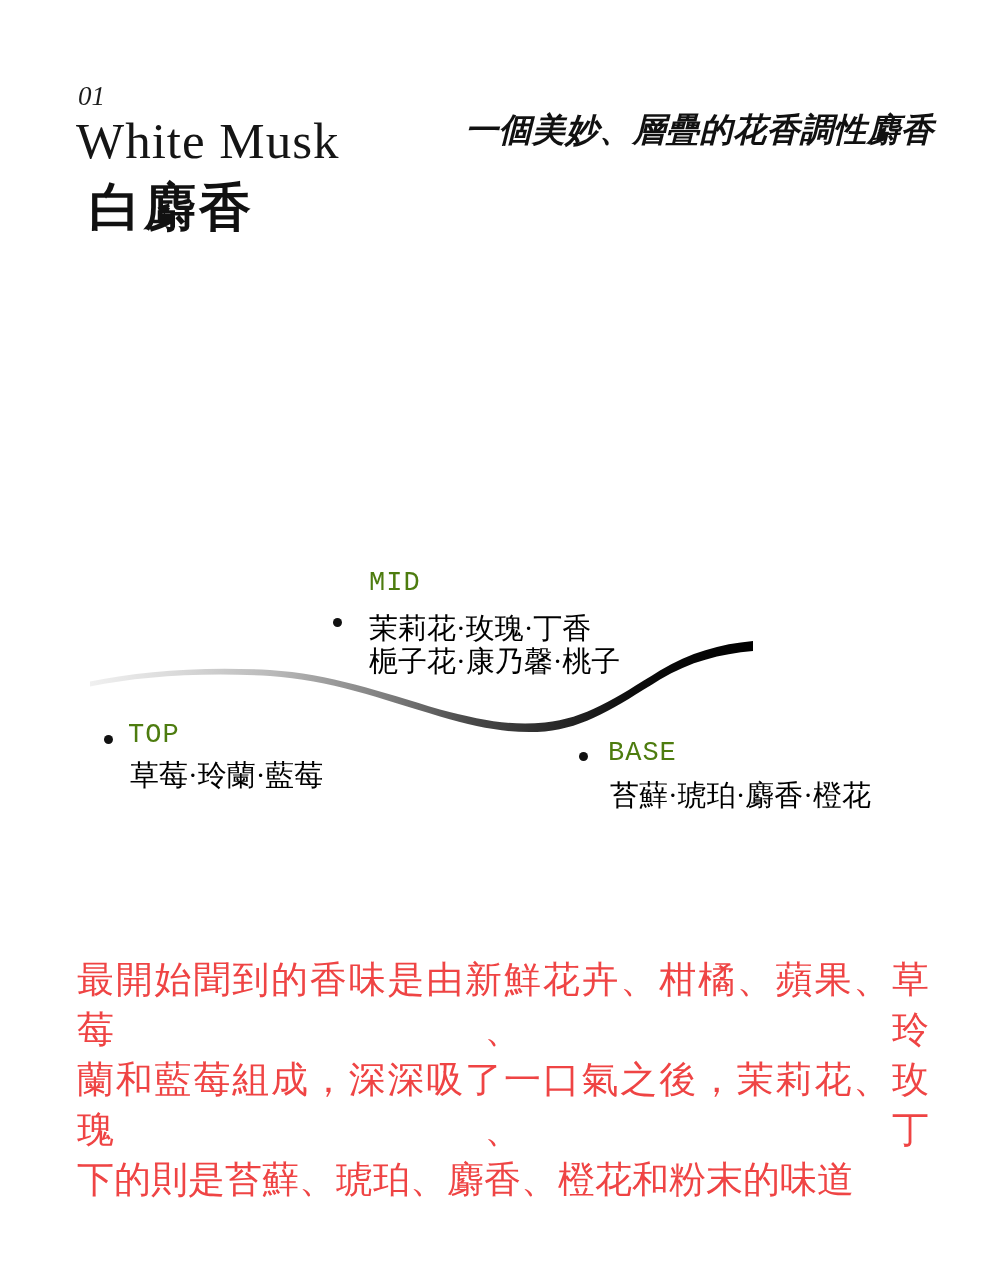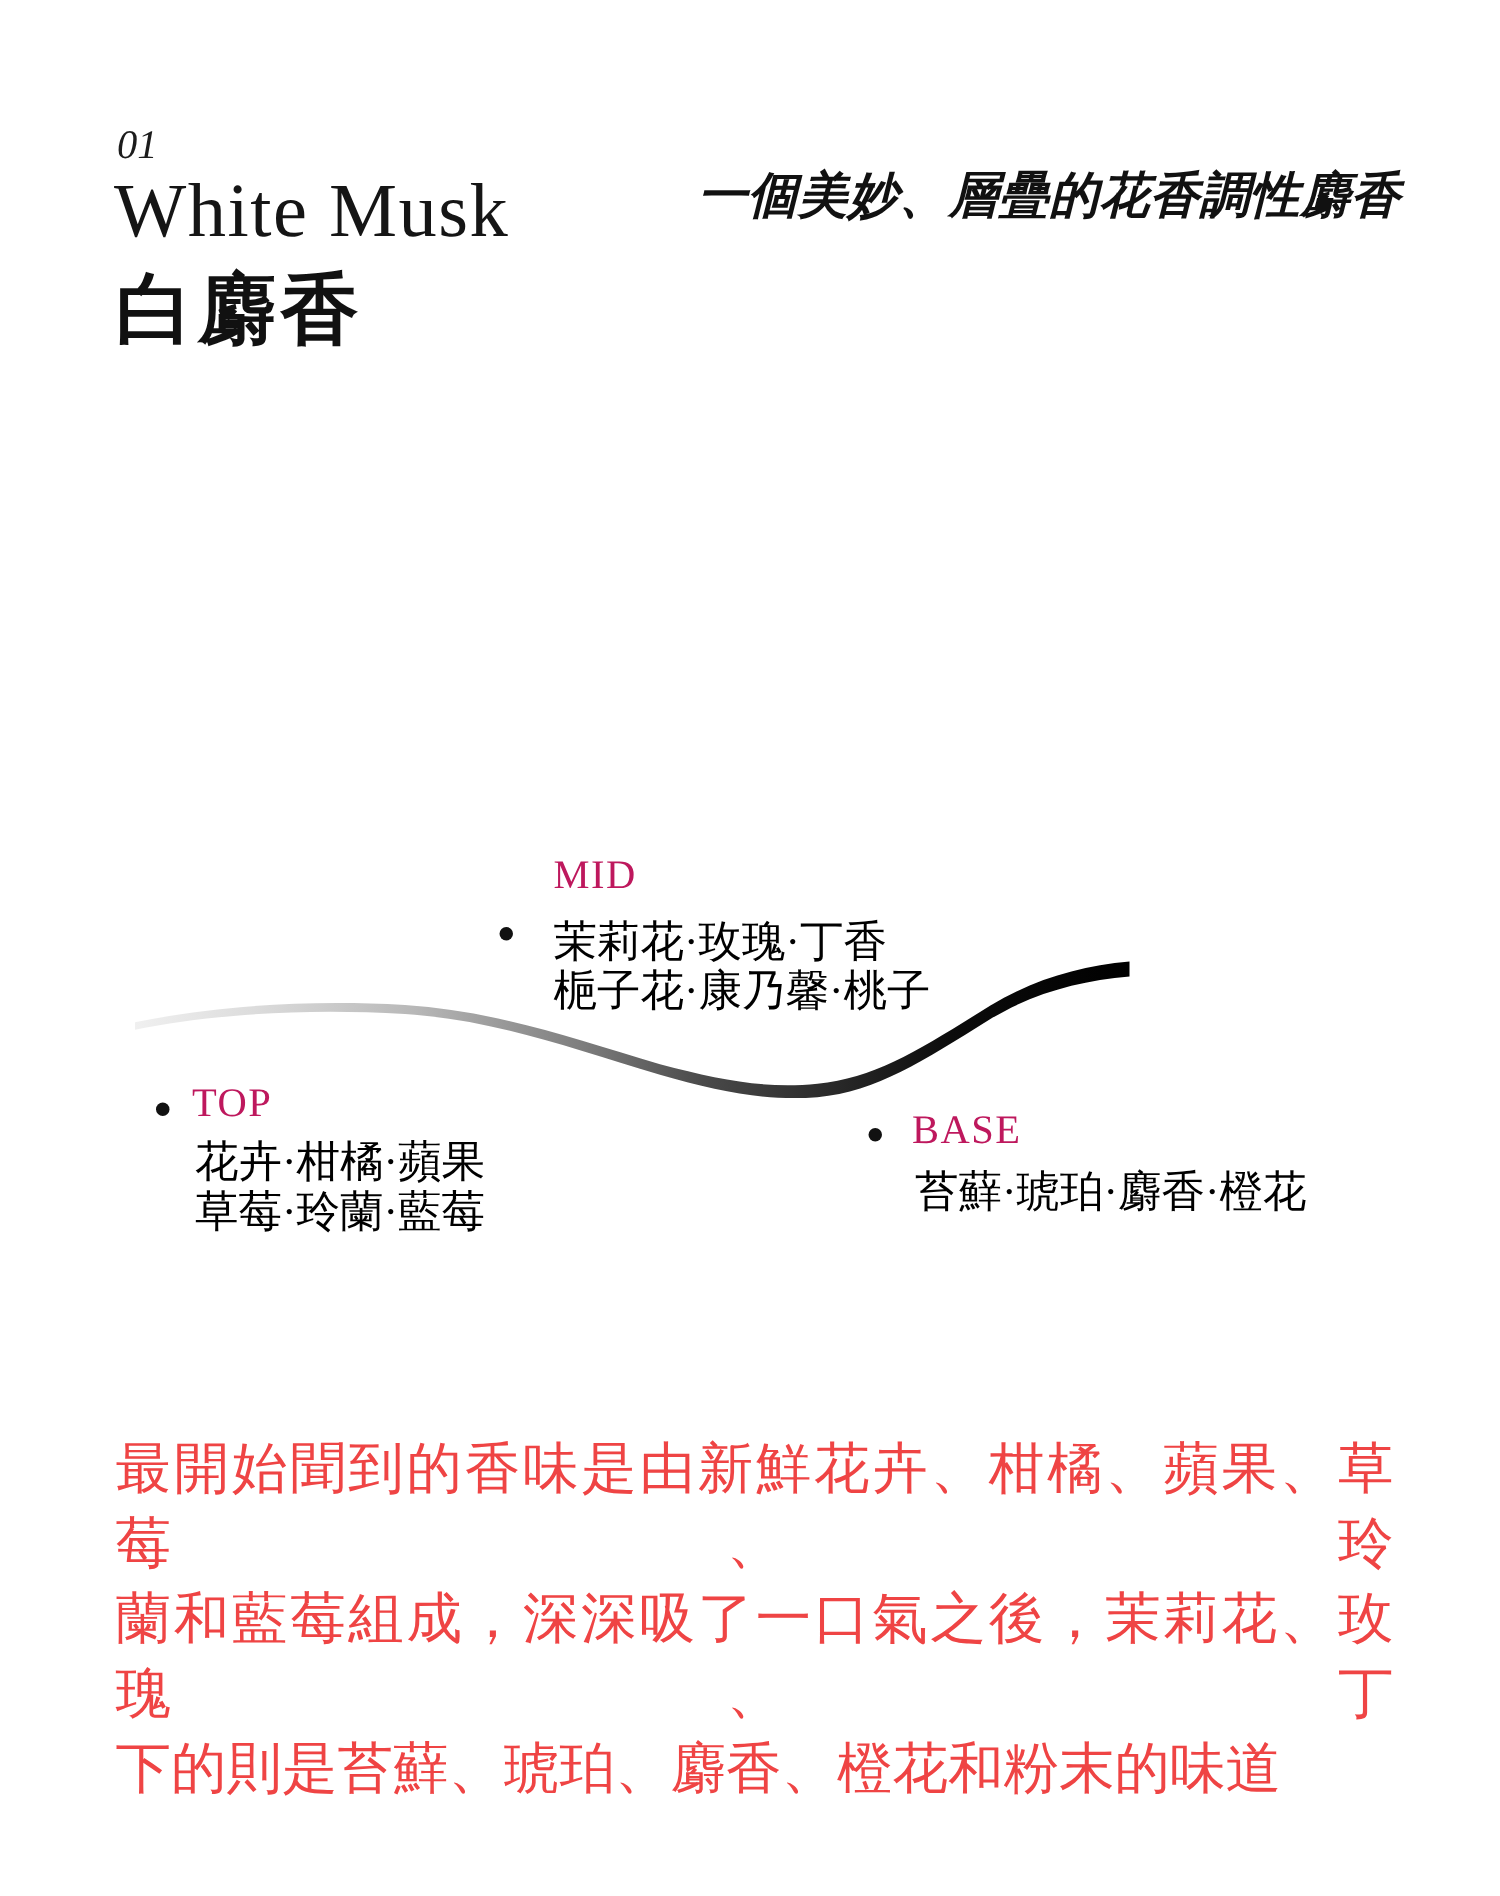--- a/index.html
+++ b/index.html
@@ -14,38 +14,38 @@
   
   .page-number{
     position:absolute;left:78px;top:82px;
     font-size:27px;font-style:italic;line-height:1.1;color:#1c1c1c;
   }
   .title-en{
     position:absolute;left:76px;top:112px;
     font-size:51px;line-height:1.15;letter-spacing:1px;color:#151515;text-align:right;
   }
   .title-zh{
-    position:absolute;left:77px;top:178px;
+    position:absolute;left:89px;top:178px;
     font-size:52px;line-height:1.15;font-weight:600;letter-spacing:3px;color:#111;
   }
   .subtitle{
     position:absolute;right:66px;top:108px;
     font-size:33px;font-weight:700;font-style:italic;
     letter-spacing:0.5px;color:#111;white-space:nowrap;
   }
   
   .curve-svg{position:absolute;left:0;top:0;pointer-events:none;}
   
   .note{position:absolute;}
   .note .bullet{
     position:absolute;width:9px;height:9px;border-radius:50%;
     background:#111;
   }
   .note .note-label{
-    font-size:27px;line-height:27px;letter-spacing:1px;color:#be185d;
+    font-size:27px;line-height:27px;letter-spacing:1px;color:#4d7c0f;font-family:Liberation Mono, monospace;
   }
   .note .note-lines{
     font-size:29px;line-height:33px;color:#000000;white-space:nowrap;
   }
   .note-mid{left:333px;top:570px;}
   .note-mid .bullet{left:0;top:48px;}
   .note-mid .note-label{margin-left:36px;}
   .note-mid .note-lines{margin-left:36px;margin-top:15px;}
   .note-top{left:103px;top:722px;}
   .note-top .bullet{left:1px;top:13px;}
@@ -116,21 +116,20 @@
     <div class="note-lines">
       <div>茉莉花·玫瑰·丁香</div>
       <div>梔子花·康乃馨·桃子</div>
     </div>
   </div>
 
   <div class="note note-top">
     <span class="bullet"></span>
     <div class="note-label">TOP</div>
     <div class="note-lines">
-      <div>花卉·柑橘·蘋果</div>
       <div>草莓·玲蘭·藍莓</div>
     </div>
   </div>
 
   <div class="note note-base">
     <span class="bullet"></span>
     <div class="note-label">BASE</div>
     <div class="note-lines">
       <div>苔蘚·琥珀·麝香·橙花</div>
     </div>

